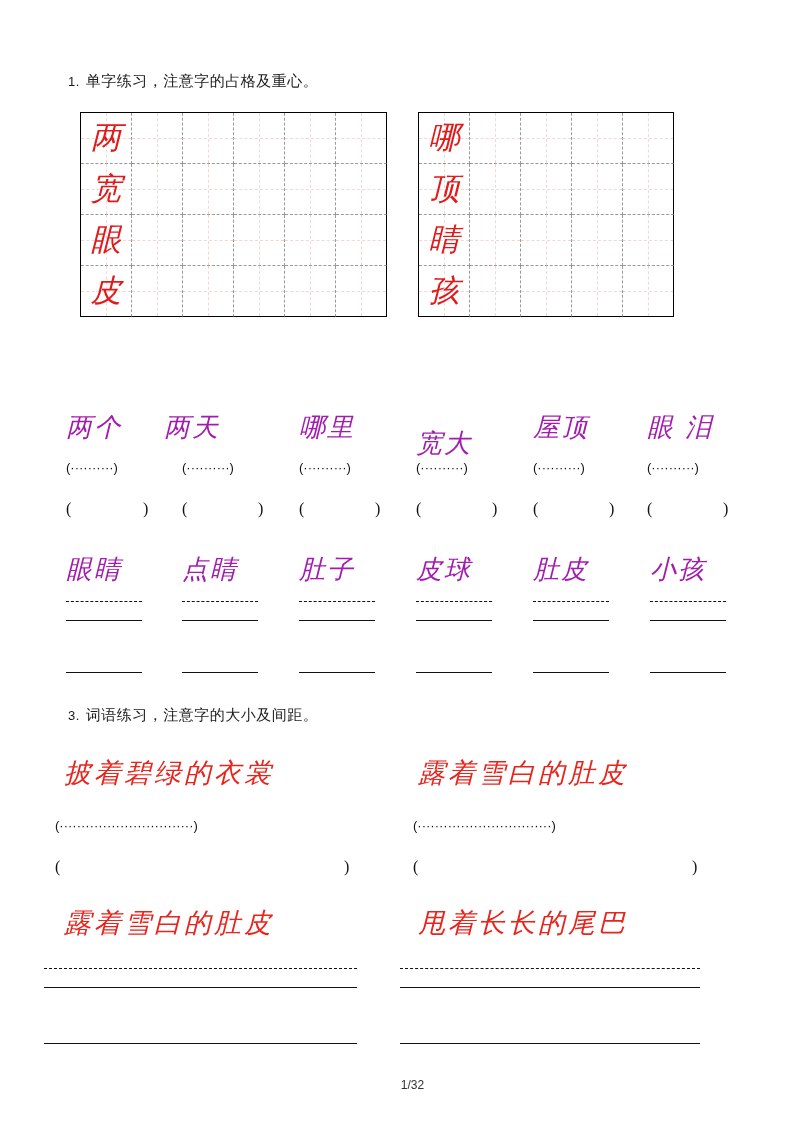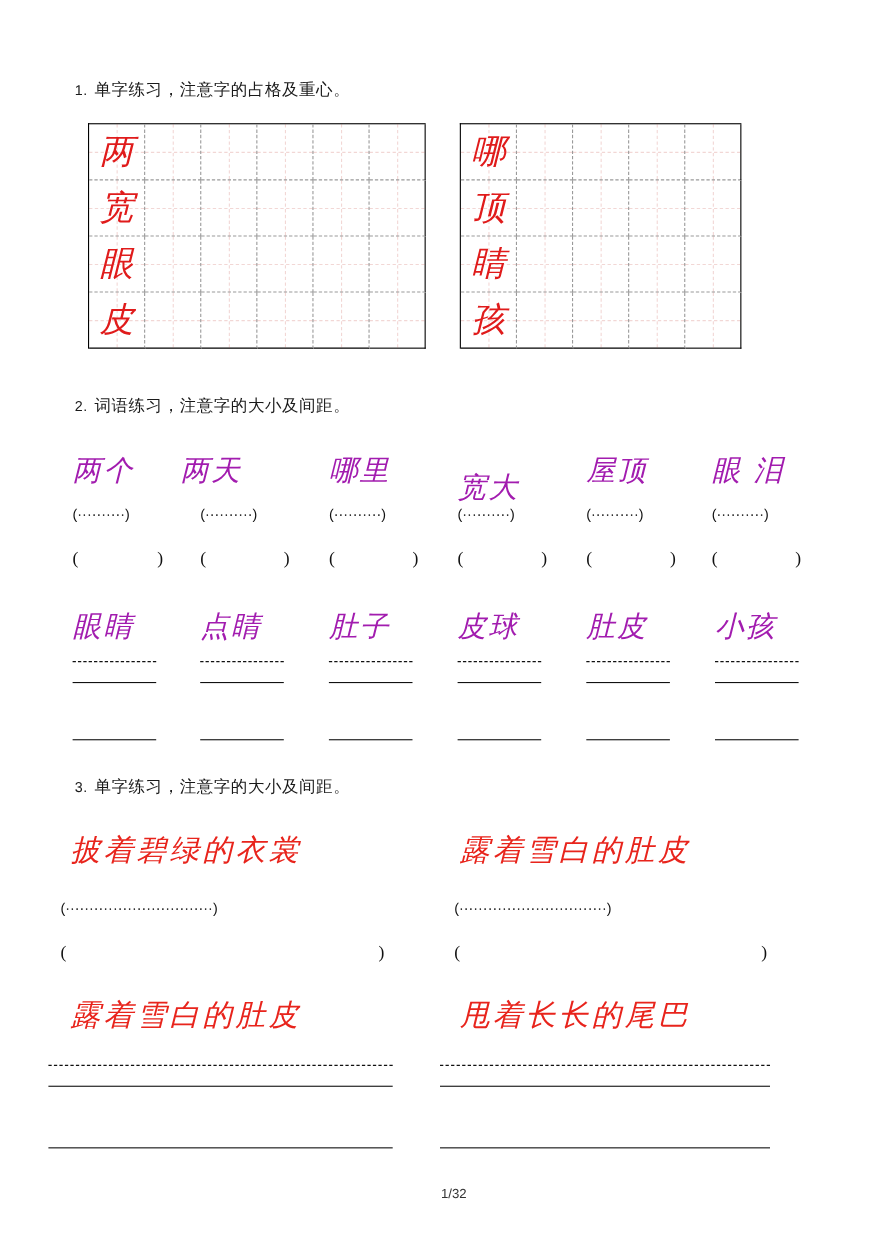--- a/index.html
+++ b/index.html
@@ -358,23 +358,20 @@
           <div class="guide-v"></div>
           <div class="guide-h"></div>
         </div>
         <div class="cell">
           <div class="guide-v"></div>
           <div class="guide-h"></div>
         </div>
       </div>
     </div>
 
-  <div class="section-head" style="left:68px; top:360px;">
-    <span class="num">2.</span><span>词语练习，注意字的大小及间距。</span>
-  </div>
 
   <div class="word" style="left:66px;  top:410px;">两个</div>
   <div class="word" style="left:164px; top:410px;">两天</div>
   <div class="word" style="left:299px; top:410px;">哪里</div>
   <div class="word" style="left:416px; top:410px;margin-top:16px;">宽大</div>
   <div class="word" style="left:533px; top:410px;text-align:center;">屋顶</div>
   <div class="word" style="left:647px; top:410px;">眼 泪</div>
 
   <div class="dotline" style="left:66px;  top:460px;">(··········)</div>
   <div class="dotline" style="left:182px; top:460px;">(··········)</div>
@@ -417,21 +414,21 @@
   <div class="baseline" style="left:650px; top:620px; width:76px;"></div>
 
   <div class="baseline" style="left:66px;  top:672px; width:76px;"></div>
   <div class="baseline" style="left:182px; top:672px; width:76px;"></div>
   <div class="baseline" style="left:299px; top:672px; width:76px;"></div>
   <div class="baseline" style="left:416px; top:672px; width:76px;"></div>
   <div class="baseline" style="left:533px; top:672px; width:76px;"></div>
   <div class="baseline" style="left:650px; top:672px; width:76px;"></div>
 
   <div class="section-head" style="left:68px; top:706px;">
-    <span class="num">3.</span><span>单字练习，注意字的大小及间距。</span>
+    <span class="num">3.</span><span>词语练习，注意字的大小及间距。</span>
   </div>
 
   <div class="sentence" style="left:64px;  top:755px;">披着碧绿的衣裳</div>
   <div class="sentence" style="left:418px; top:755px;">露着雪白的肚皮</div>
 
   <div class="dotline" style="left:55px;  top:818px;">(·······························)</div>
   <div class="dotline" style="left:413px; top:818px;">(·······························)</div>
 
   <div class="paren" style="left:55px;  top:858px;">(</div>
   <div class="paren" style="left:344px; top:858px;">)</div>

